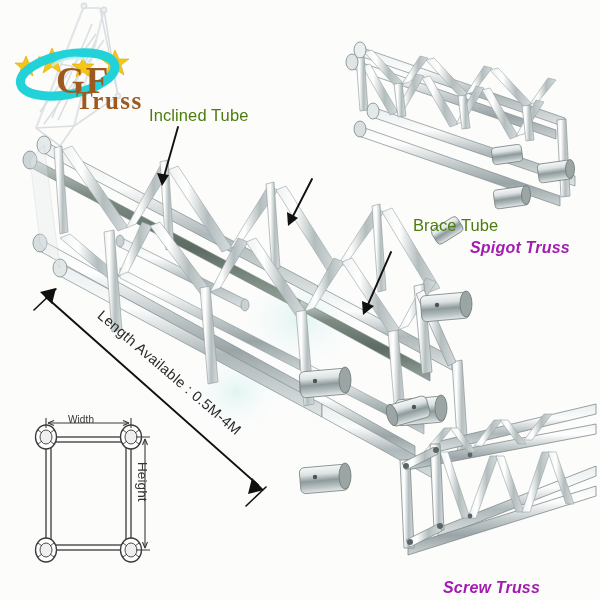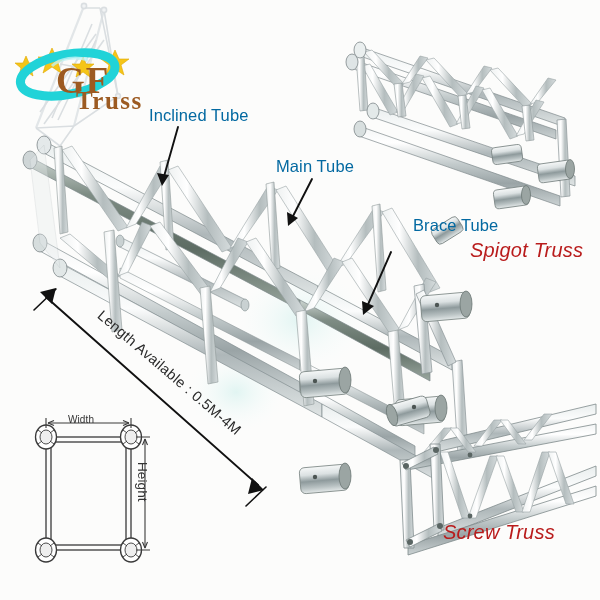--- a/index.html
+++ b/index.html
@@ -10,34 +10,34 @@
     font-family:"Liberation Sans",sans-serif;
     position:relative;
   }
   #stage{position:absolute;left:0;top:0;width:600px;height:600px;overflow:hidden;background:#fcfcfb;}
   .layer{position:absolute;left:0;top:0;width:600px;height:600px;}
   svg{display:block;}
 
   
   .lbl{
     position:absolute;
-    color:#0369a1;
+    color:#4d7c0f;
     white-space:nowrap;
     font-family:"Liberation Sans",sans-serif;
     letter-spacing:.1px;
   }
   .lbl-callout{font-size:16.5px;font-weight:400;}
-  .lbl-title{font-size:20px;font-style:italic;font-weight:400;color:#b91c1c;letter-spacing:.2px;}
+  .lbl-title{font-size:16px;font-style:italic;font-weight:700;color:#a21caf;letter-spacing:.2px;}
   .lbl-dim{font-size:13.5px;color:#333;font-weight:400;}
 
   #label-inclined-tube{left:149px;top:106px;}
   #label-main-tube{left:276px;top:157px;}
   #label-brace-tube{left:367px;top:216px;margin-left:46px;}
   #label-spigot-truss{left:470px;top:239px;}
-  #label-screw-truss{left:443px;top:521px;text-align:center;}
+  #label-screw-truss{left:443px;top:579px;text-align:center;}
 
   #label-length-available{
     left:105px;top:307px;
     font-size:14.5px;color:#2a2a2a;
     transform:rotate(40.5deg);
     transform-origin:0 0;
     font-weight:400;
     letter-spacing:.3px;
   }
   #label-width{left:68px;top:414px;font-size:10px;}
@@ -418,21 +418,20 @@
 
   </svg>
 
   <div id="logo">
     <div class="logo-gf">GF</div>
     <div class="logo-truss">Truss</div>
   </div>
 
   <div class="lbl lbl-callout" id="label-inclined-tube">Inclined Tube</div>
 
-  <div class="lbl lbl-callout" id="label-main-tube">Main Tube</div>
 
   <div class="lbl lbl-callout" id="label-brace-tube">Brace Tube</div>
 
   <div class="lbl lbl-title" id="label-spigot-truss">Spigot Truss</div>
 
   <div class="lbl lbl-title" id="label-screw-truss">Screw Truss</div>
 
   <div class="lbl" id="label-length-available">Length Available : 0.5M-4M</div>
 
   <div class="lbl lbl-dim" id="label-width">Width</div>

